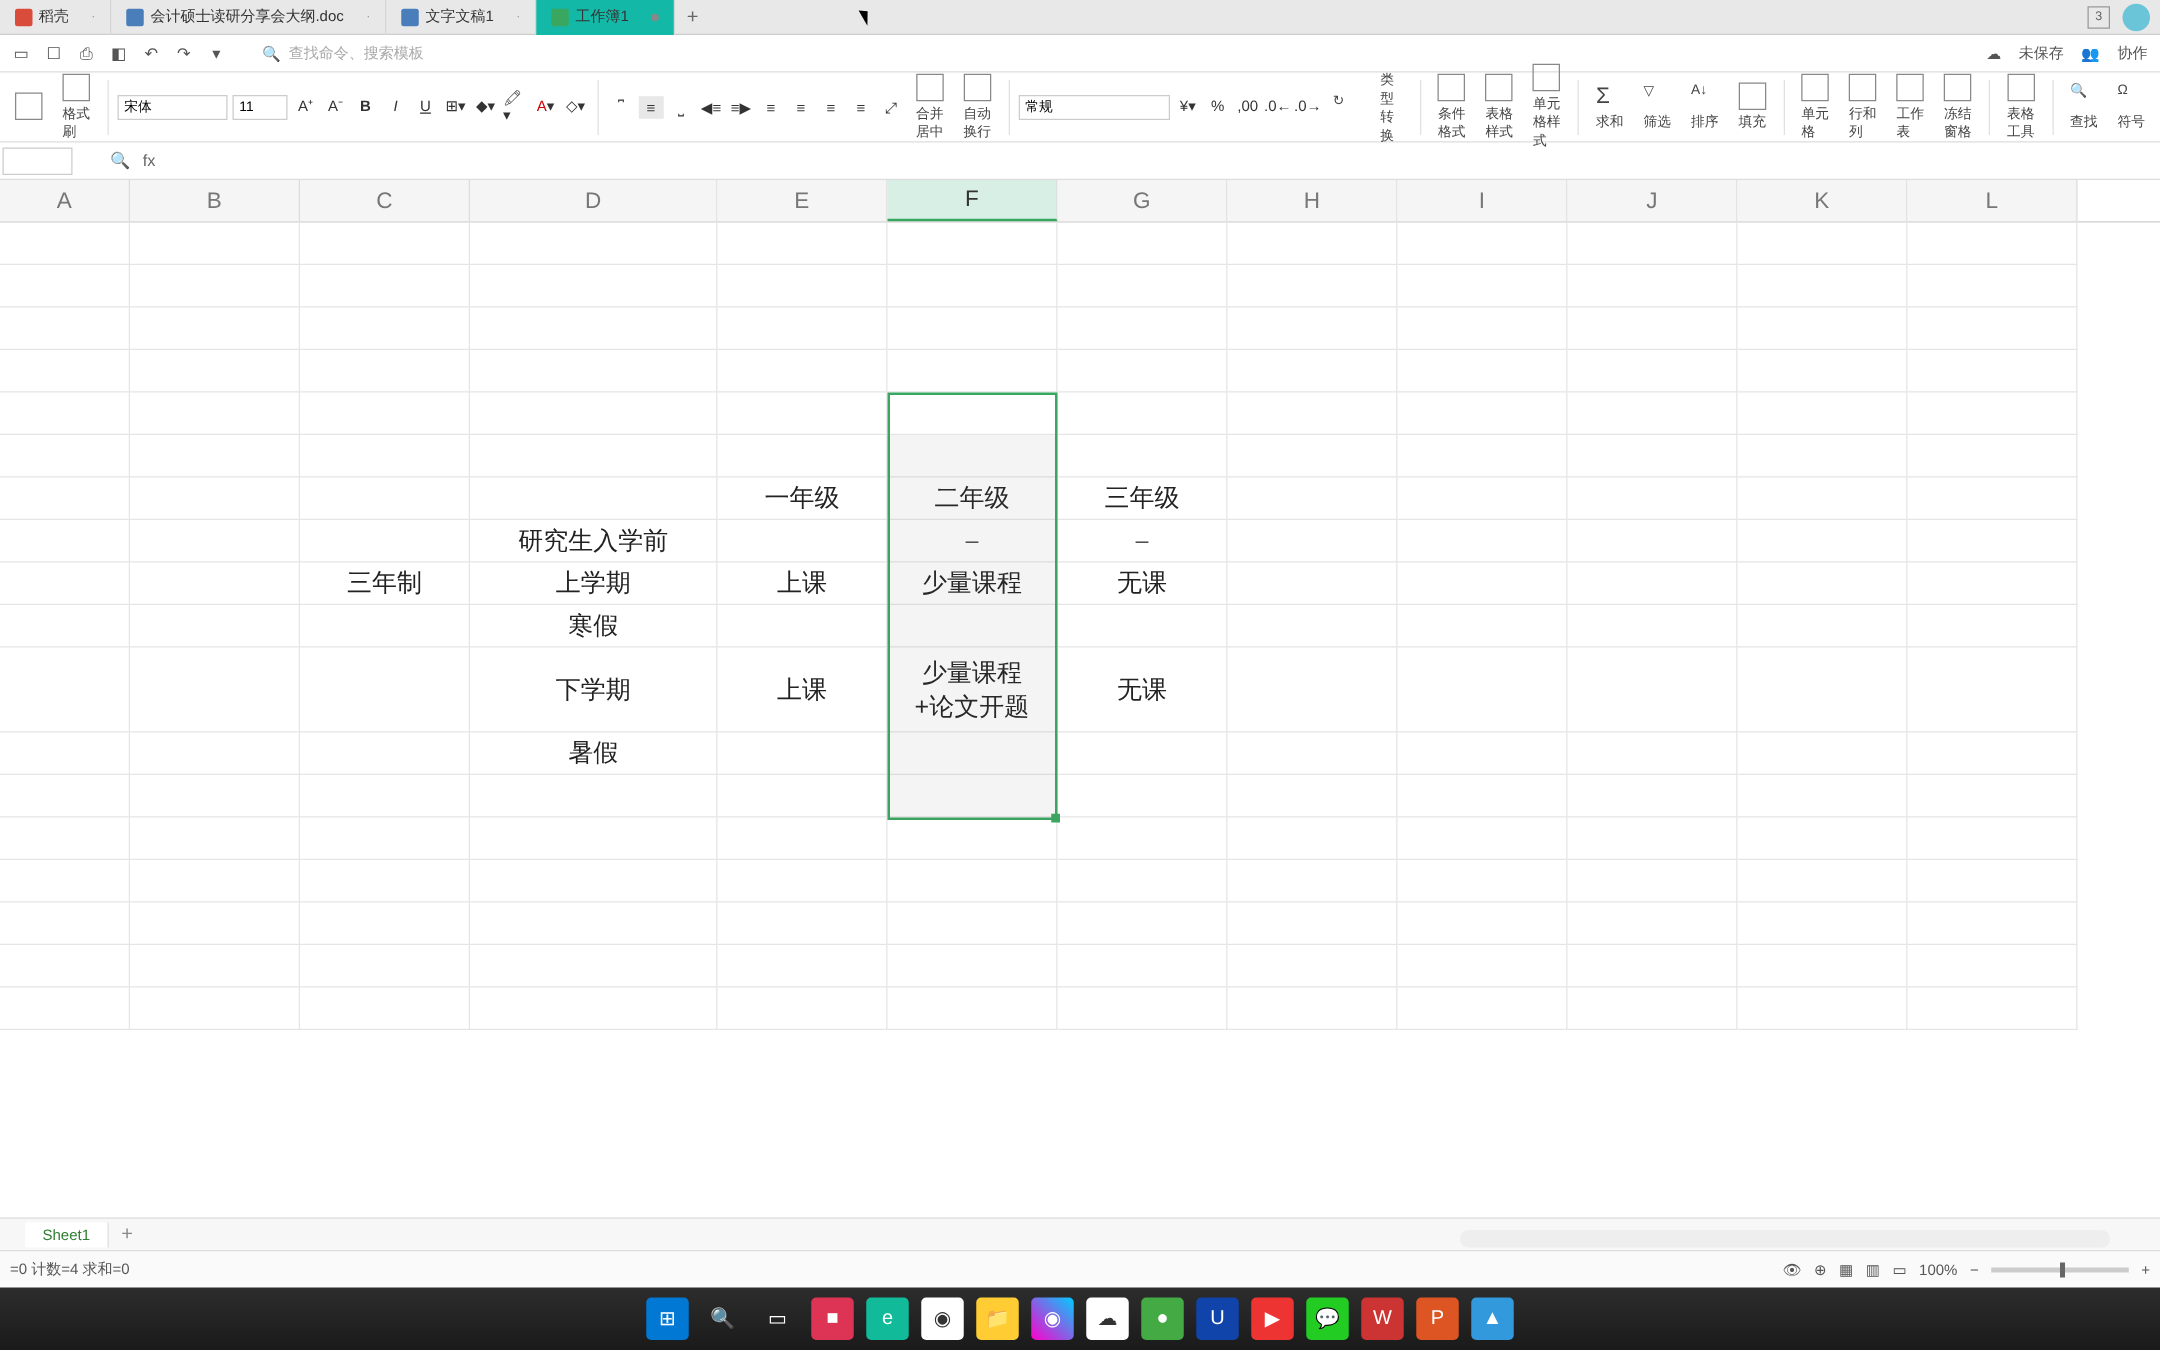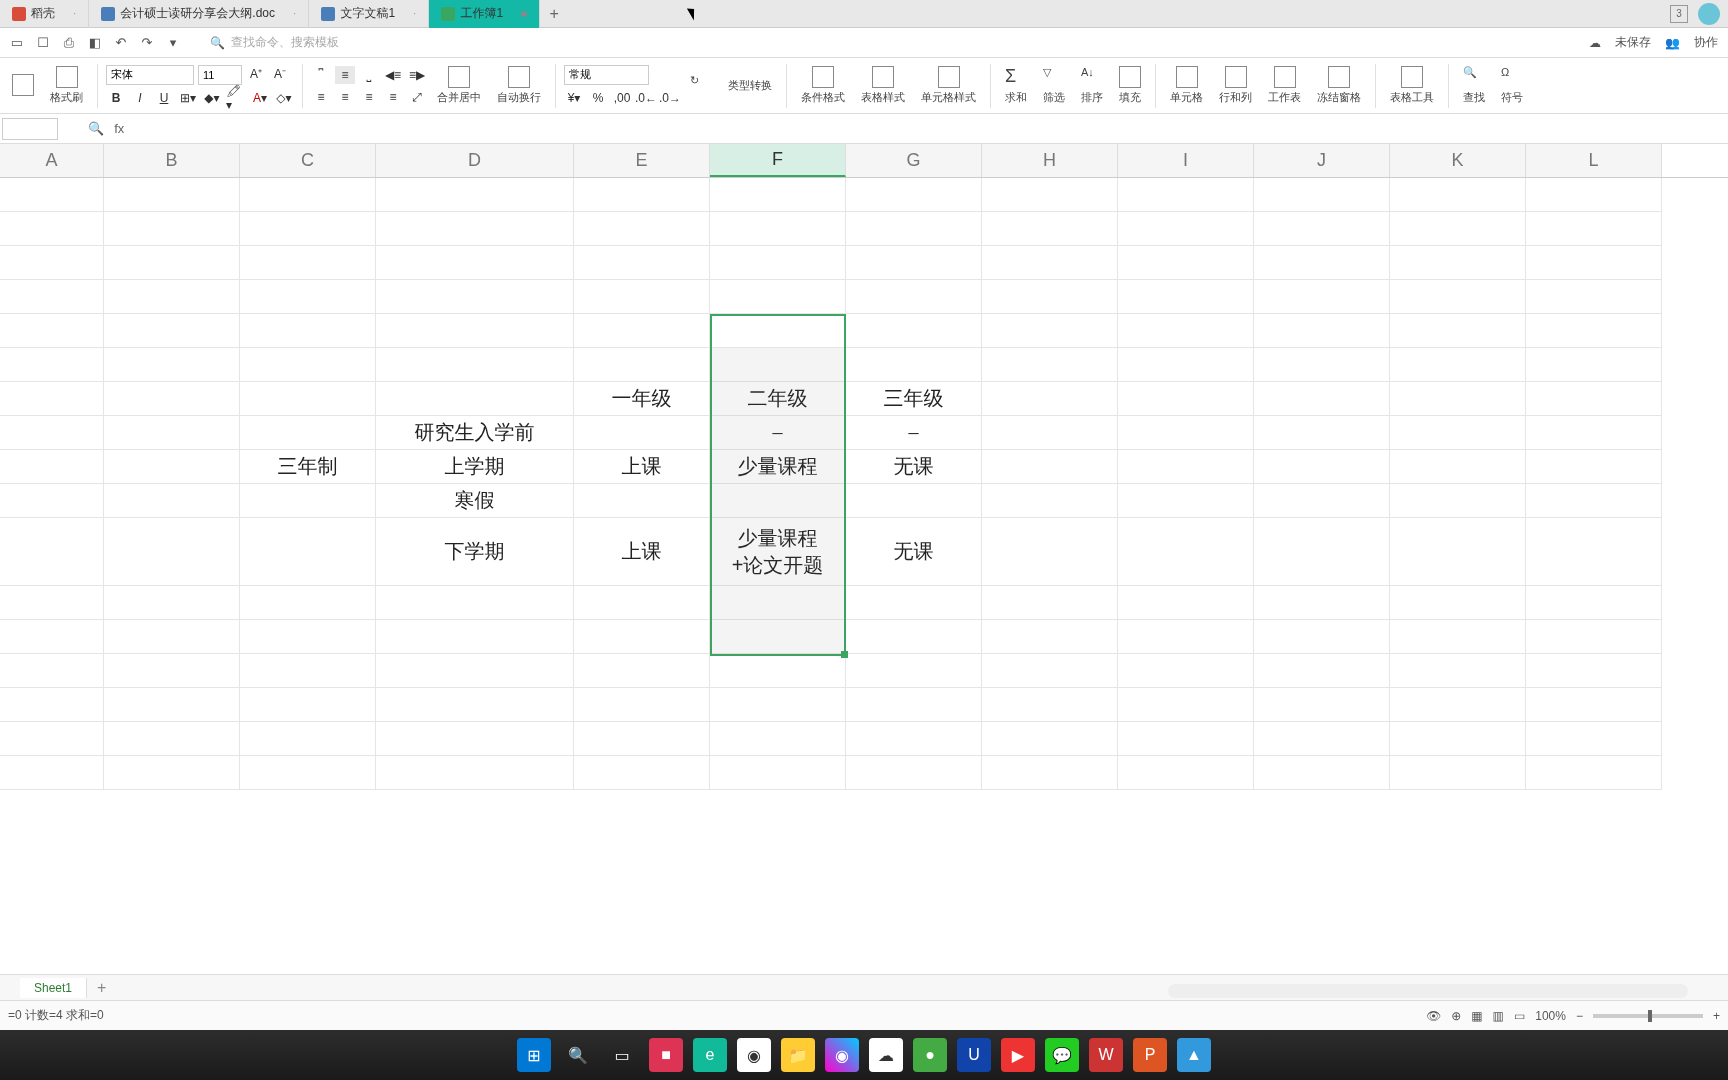--- a/index.html
+++ b/index.html
@@ -28,27 +28,27 @@
 .menu-item { padding: 4px 10px; font-size: 12px; color: #333; cursor: pointer; }
 .menu-item.active { background: #5cb85c; color: #fff; border-radius: 3px; }
 .menubar-search { display: flex; align-items: center; gap: 6px; margin-left: 20px; font-size: 12px; color: #aaa; }
 .menubar-right { margin-left: auto; display: flex; gap: 14px; padding-right: 10px; font-size: 12px; color: #555; align-items: center; }
 
 
 .ribbon { height: 56px; border-bottom: 1px solid #ddd; display: flex; align-items: center; padding: 0 6px; gap: 4px; }
 .rib-btn-lg { display: flex; flex-direction: column; align-items: center; font-size: 11px; color: #444; padding: 2px 6px; cursor: pointer; }
 .rib-btn-lg .ico { width: 22px; height: 22px; border: 1px solid #888; margin-bottom: 2px; }
 .rib-sep { width: 1px; height: 44px; background: #e0e0e0; margin: 0 4px; }
-.font-box { display: flex; flex-direction: column; gap: 4px; }
+.font-box { display: flex; gap: 4px; }
 .font-sel { display: flex; gap: 4px; }
 .font-name { width: 88px; height: 20px; border: 1px solid #ccc; font-size: 11px; padding: 0 4px; display: flex; align-items: center; }
 .font-size { width: 44px; height: 20px; border: 1px solid #ccc; font-size: 11px; padding: 0 4px; display: flex; align-items: center; }
 .fmt-row { display: flex; gap: 4px; }
 .fmt-btn { width: 20px; height: 18px; display: flex; align-items: center; justify-content: center; font-size: 12px; color: #333; cursor: pointer; }
-.num-box { width: 85px; height: 20px; border: 1px solid #ccc; font-size: 11px; padding: 0 4px; display: flex; align-items: center; }
+.num-box { width: 121px; height: 20px; border: 1px solid #ccc; font-size: 11px; padding: 0 4px; display: flex; align-items: center; }
 
 
 .fbar { height: 30px; border-bottom: 1px solid #ddd; display: flex; align-items: center; }
 .namebox { width: 56px; height: 22px; border: 1px solid #ccc; margin-left: 2px; font-size: 12px; padding: 0 4px; }
 .fx-icons { display: flex; gap: 10px; margin-left: 30px; color: #666; font-size: 13px; }
 .fx-input { flex: 1; height: 22px; margin-left: 8px; border: none; font-size: 12px; }
 
 
 .grid-wrap { position: relative; }
 .colhdr { height: 34px; display: flex; border-bottom: 1px solid #ccc; }
@@ -475,20 +475,34 @@
           <span>+论文开题</span>
         </div>
         <div class="cell wG h2">无课</div>
         <div class="cell wH h2"></div>
         <div class="cell wI h2"></div>
         <div class="cell wJ h2"></div>
         <div class="cell wK h2"></div>
         <div class="cell wL h2"></div>
       </div>
 
+    <div class="row">
+        <div class="cell wA"></div>
+        <div class="cell wB"></div>
+        <div class="cell wC"></div>
+        <div class="cell wD">暑假</div>
+        <div class="cell wE"></div>
+        <div class="cell wF"></div>
+        <div class="cell wG"></div>
+        <div class="cell wH"></div>
+        <div class="cell wI"></div>
+        <div class="cell wJ"></div>
+        <div class="cell wK"></div>
+        <div class="cell wL"></div>
+      </div>
 
     <div class="row">
         <div class="cell wA"></div>
         <div class="cell wB"></div>
         <div class="cell wC"></div>
         <div class="cell wD"></div>
         <div class="cell wE"></div>
         <div class="cell wF"></div>
         <div class="cell wG"></div>
         <div class="cell wH"></div>

